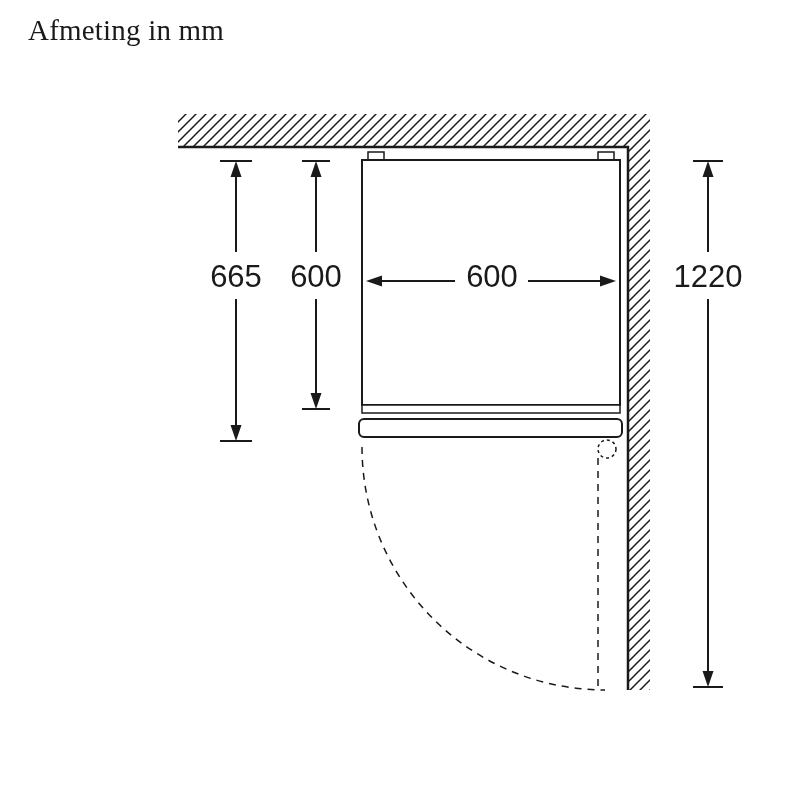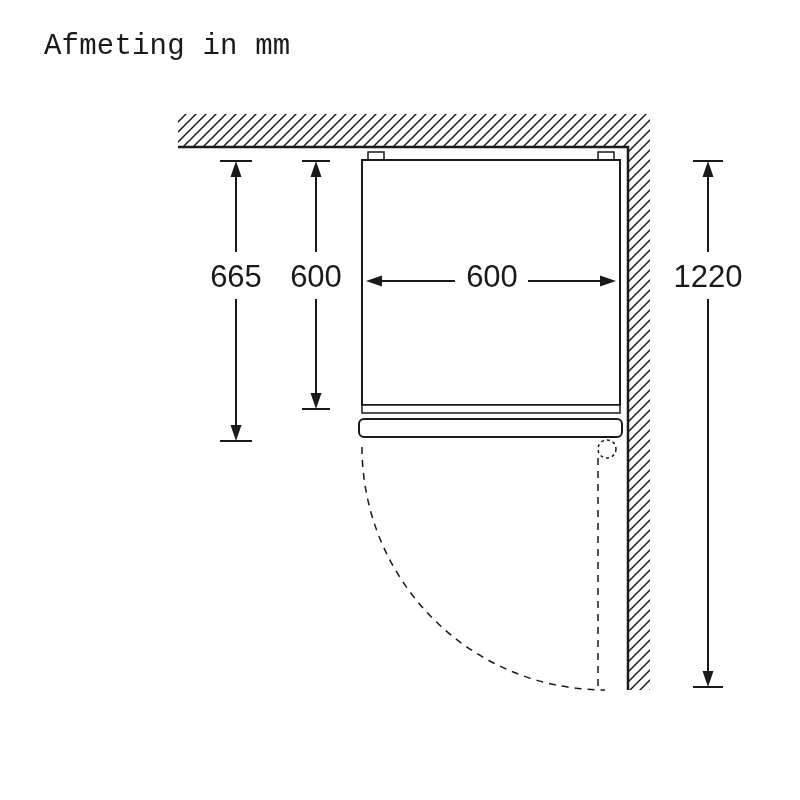--- a/index.html
+++ b/index.html
@@ -14,26 +14,26 @@
     position: relative;
     width: 800px;
     height: 800px;
     background: #ffffff;
     font-family: "Liberation Sans", sans-serif;
   }
   .title {
     position: absolute;
     left: 28px;
     top: 14px;
-    margin: 16px;
+    margin: 0;
     font-size: 29px;
     font-weight: 400;
     color: #1a1a1a;
     letter-spacing: 0.2px;
-    font-family: Liberation Mono, monospace;
+    font-family: Liberation Serif, serif;
   }
   svg {
     position: absolute;
     left: 0;
     top: 0;
   }
   .dim-text {
     font-family: "Liberation Sans", sans-serif;
     font-size: 31px;
     fill: #1a1a1a;

